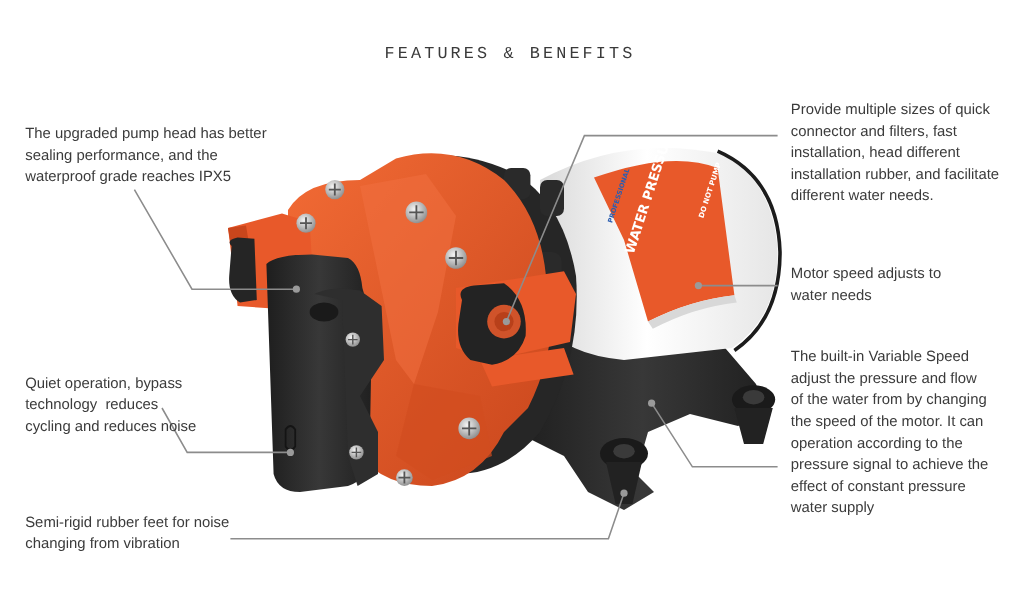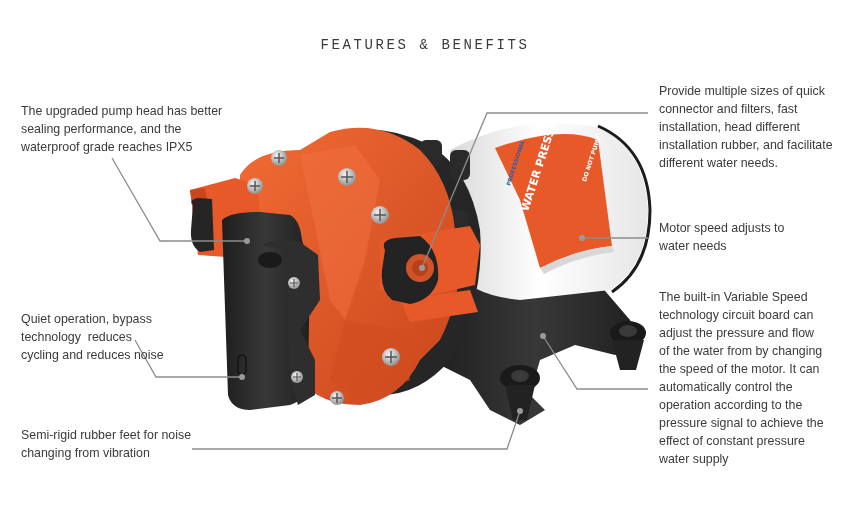--- a/index.html
+++ b/index.html
@@ -180,22 +180,20 @@
   <p>different water needs.</p>
 </div>
 
 <div class="callout" id="c5">
   <p>Motor speed adjusts to</p>
   <p>water needs</p>
 </div>
 
 <div class="callout" id="c6">
   <p>The built-in Variable Speed</p>
-  <p>technology circuit board can</p>
   <p>adjust the pressure and flow</p>
   <p>of the water from by changing</p>
   <p>the speed of the motor. It can</p>
-  <p>automatically control the</p>
   <p>operation according to the</p>
   <p>pressure signal to achieve the</p>
   <p>effect of constant pressure</p>
   <p>water supply</p>
 </div>
 
 </body></html>

